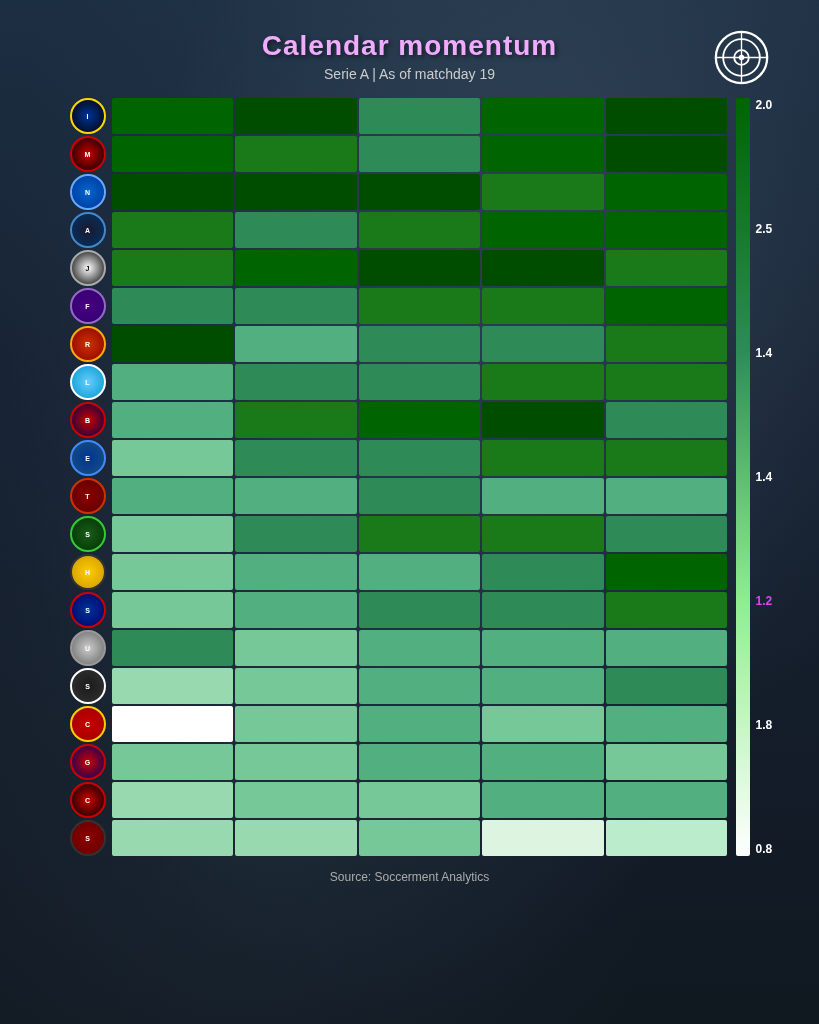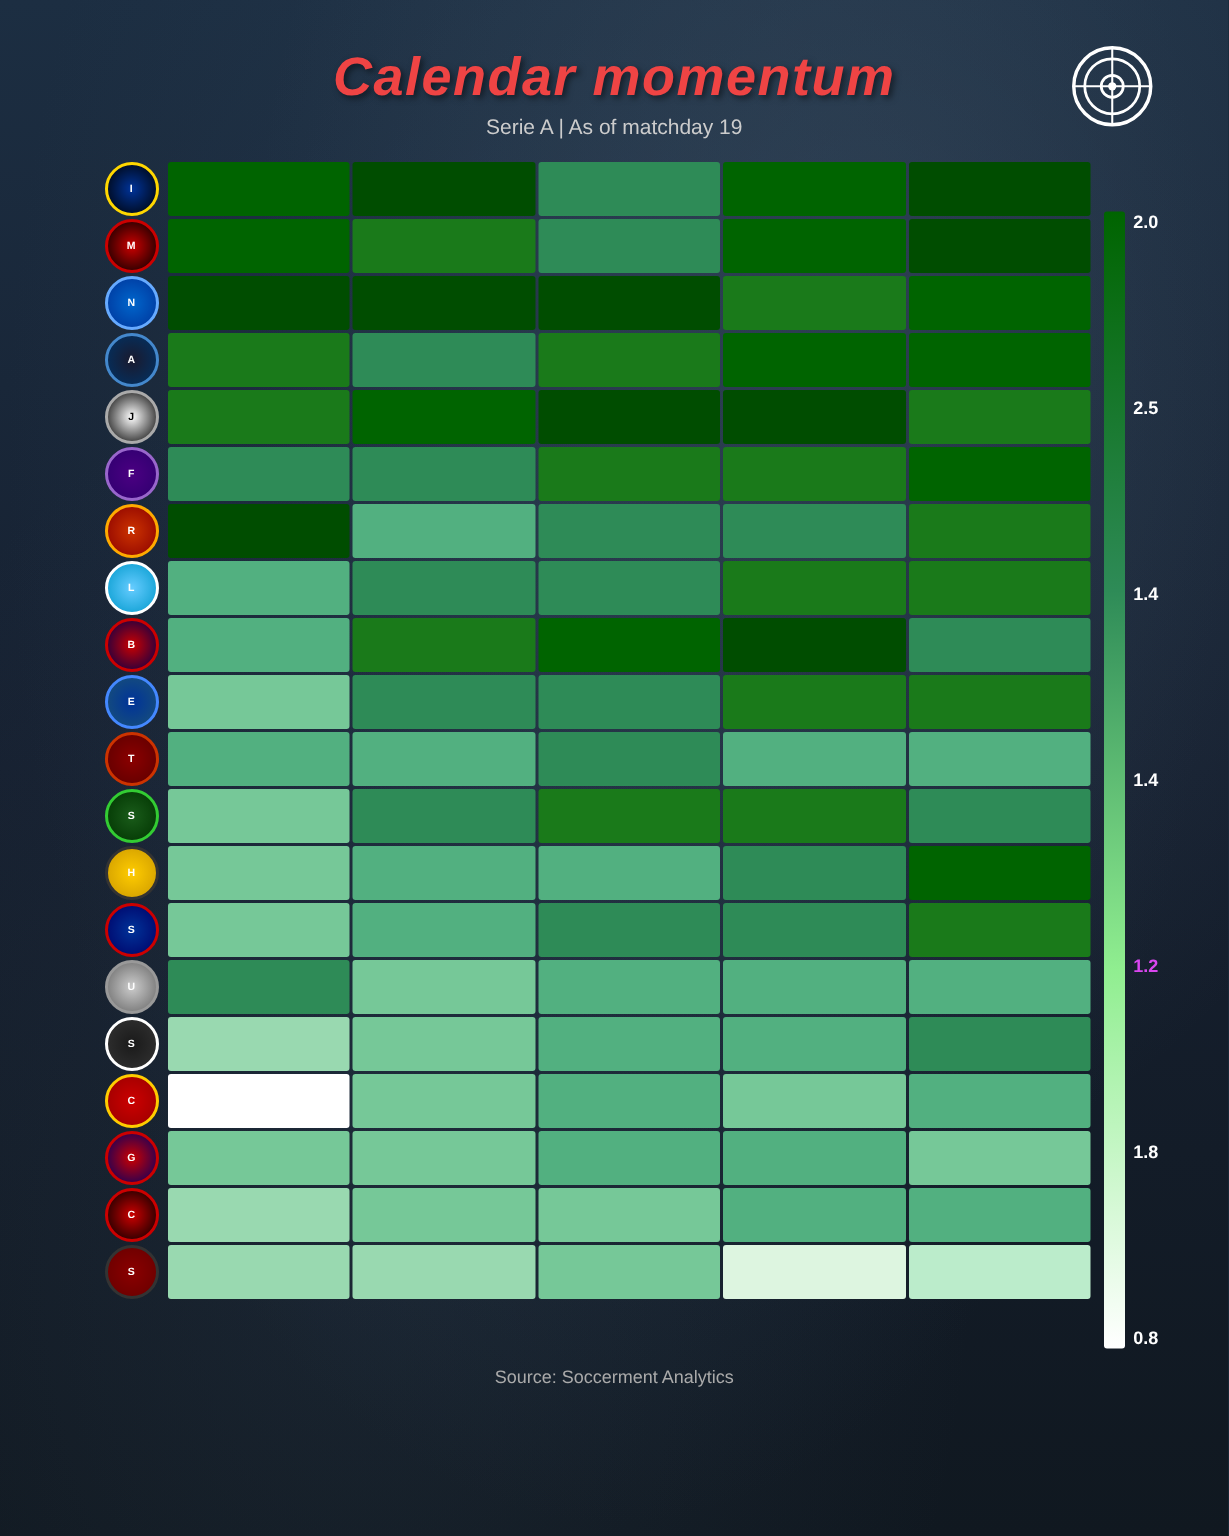--- a/index.html
+++ b/index.html
@@ -37,24 +37,23 @@
       align-items: center;
       padding: 30px 20px 20px 20px;
     }
     .header {
       width: 100%;
       text-align: center;
       position: relative;
       margin-bottom: 8px;
     }
     .title {
-      font-size: 36px;
+      font-size: 28px;
       font-weight: 900;
-      color: #ef4444;
-      font-style: italic;
+      color: #f0abfc;
       letter-spacing: 1px;
       text-shadow: 2px 2px 4px rgba(0,0,0,0.5);
     }
     .subtitle {
       font-size: 14px;
       color: #ccc;
       margin-top: 4px;
     }
     .logo {
       position: absolute;
@@ -308,21 +307,21 @@
           <div class="cell" style="background-color: rgb(82, 176, 128); height: 36px;"></div>
           <div class="cell" style="background-color: rgb(153, 217, 176); height: 36px;"></div>
           <div class="cell" style="background-color: rgb(153, 217, 176); height: 36px;"></div>
           <div class="cell" style="background-color: rgb(118, 200, 152); height: 36px;"></div>
           <div class="cell" style="background-color: rgb(221, 245, 224); height: 36px;"></div>
           <div class="cell" style="background-color: rgb(187, 236, 203); height: 36px;"></div>
         </div>
 
     </div>
 
-    <div style="display:flex; flex-direction:row; margin-left:8px; align-items:stretch; height: 100%; margin-top: 33px;">
+    <div style="display:flex; flex-direction:row; margin-left:8px; align-items:stretch; height: 100%;">
       <div style="position:relative; display:flex; flex-direction:column; align-items:flex-start;">
         <div id="colorbar-bar" style="width: 14px; border-radius: 2px; background: linear-gradient(to top, rgb(255, 255, 255), rgb(144, 238, 144), rgb(46, 139, 87), rgb(0, 100, 0)); height: 758px;">
         </div>
         <div id="y-labels-container" style="position: absolute; left: 20px; top: 0px; bottom: 0px; display: flex; flex-direction: column; justify-content: space-between; height: 758px;">
         <div style="font-size: 12px; color: white; font-weight: bold; white-space: nowrap;">2.0</div>
             <div style="font-size: 12px; color: white; font-weight: bold; white-space: nowrap;">2.5</div>
             <div style="font-size: 12px; color: white; font-weight: bold; white-space: nowrap;">1.4</div>
             <div style="font-size: 12px; color: white; font-weight: bold; white-space: nowrap;">1.4</div>
             <div style="font-size: 12px; color: #d946ef; font-weight: bold; white-space: nowrap;">1.2</div>
             <div style="font-size: 12px; color: white; font-weight: bold; white-space: nowrap;">1.8</div>

